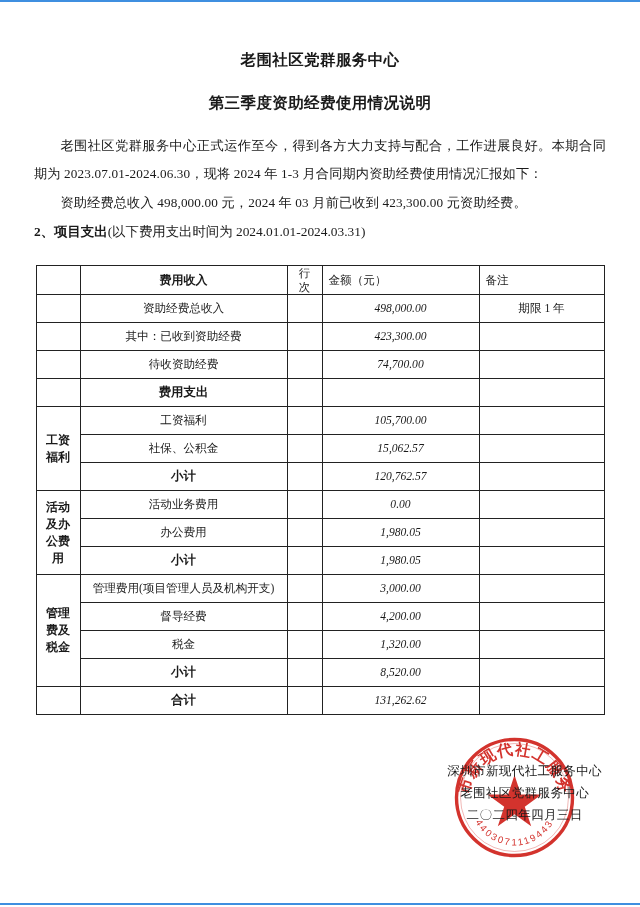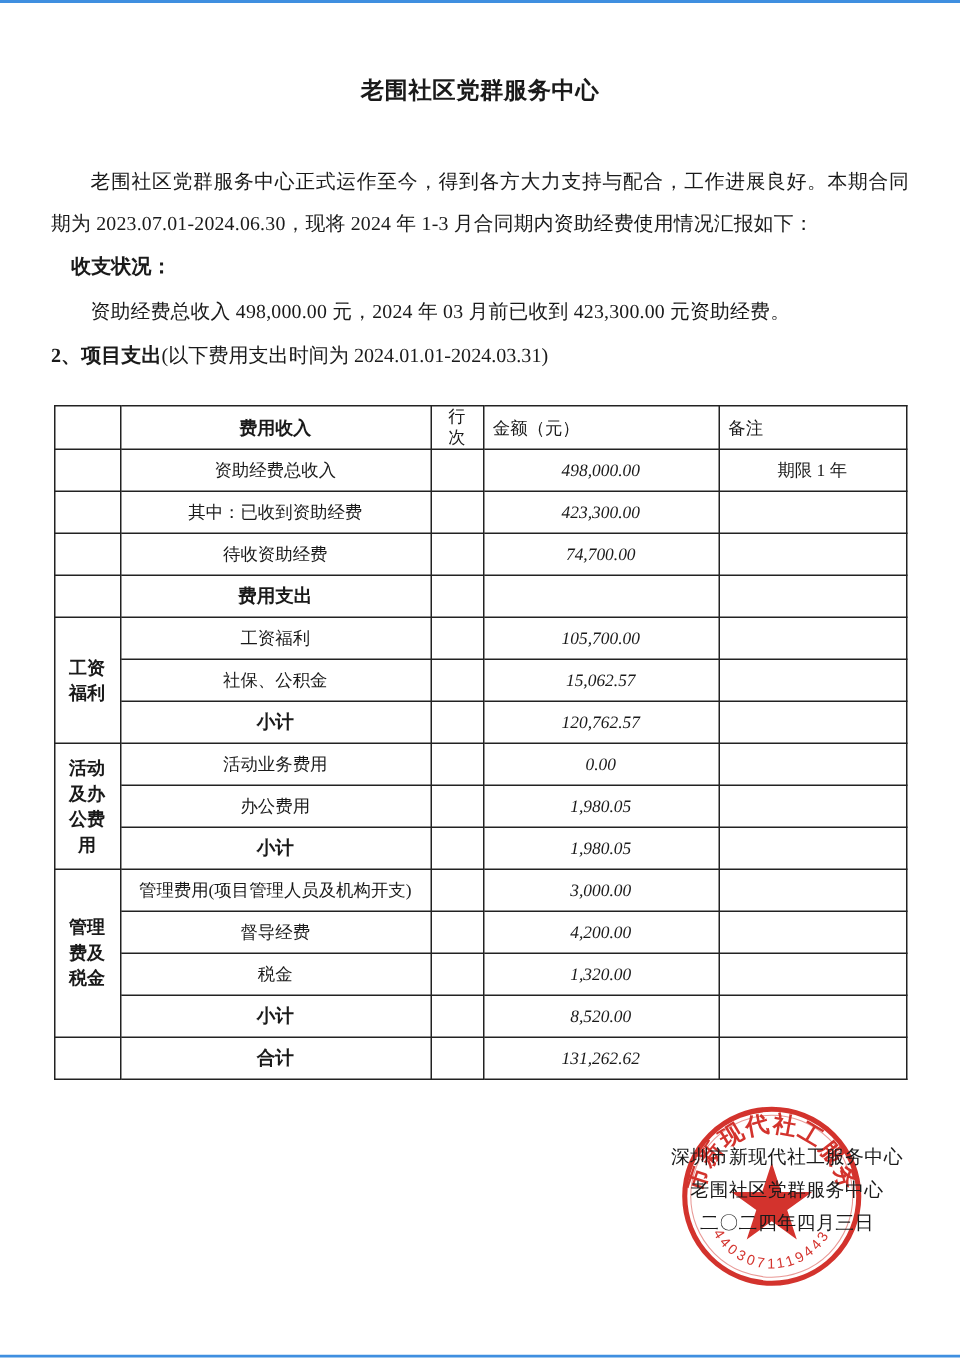--- a/index.html
+++ b/index.html
@@ -50,21 +50,21 @@
   .title-main { margin-top: 18px; }
   .title-sub  { margin-top: 22px; }
 
   .para {
     font-size: 13.2px;
     line-height: 28px;
     text-align: justify;
     margin: 0;
     letter-spacing: 0.15px;
   }
-  .para.first { margin-top: 36px; text-indent: 2em; }
+  .para.first { margin-top: 18px; text-indent: 2em; }
 
   .section-heading {
     font-size: 13.4px;
     font-weight: bold;
     line-height: 30px;
     margin: 0;
     text-indent: 1em;
   }
 
   .section-num {
@@ -146,24 +146,24 @@
 </head>
 <body>
 
 <div class="viewer-rule top"></div>
 <div class="viewer-rule bottom"></div>
 
 <div class="page">
   <div class="doc-body">
 
     <div class="title-line title-main">老围社区党群服务中心</div>
+    <div class="title-line title-sub">第三季度资助经费使用情况说明</div>
 
     <p class="para first">老围社区党群服务中心正式运作至今，得到各方大力支持与配合，工作进展良好。本期合同期为 2023.07.01-2024.06.30，现将 2024 年 1-3 月合同期内资助经费使用情况汇报如下：</p>
 
-    <p class="section-heading">收支状况：</p>
 
 
     <p class="para indent-2">资助经费总收入 498,000.00 元，2024 年 03 月前已收到 423,300.00 元资助经费。</p>
 
     <p class="section-num"><span class="strong">2、项目支出</span><span class="light">(以下费用支出时间为 2024.01.01-2024.03.31)</span></p>
 
     <table class="fin">
       <colgroup>
         <col class="c-group">
           <col class="c-item">

